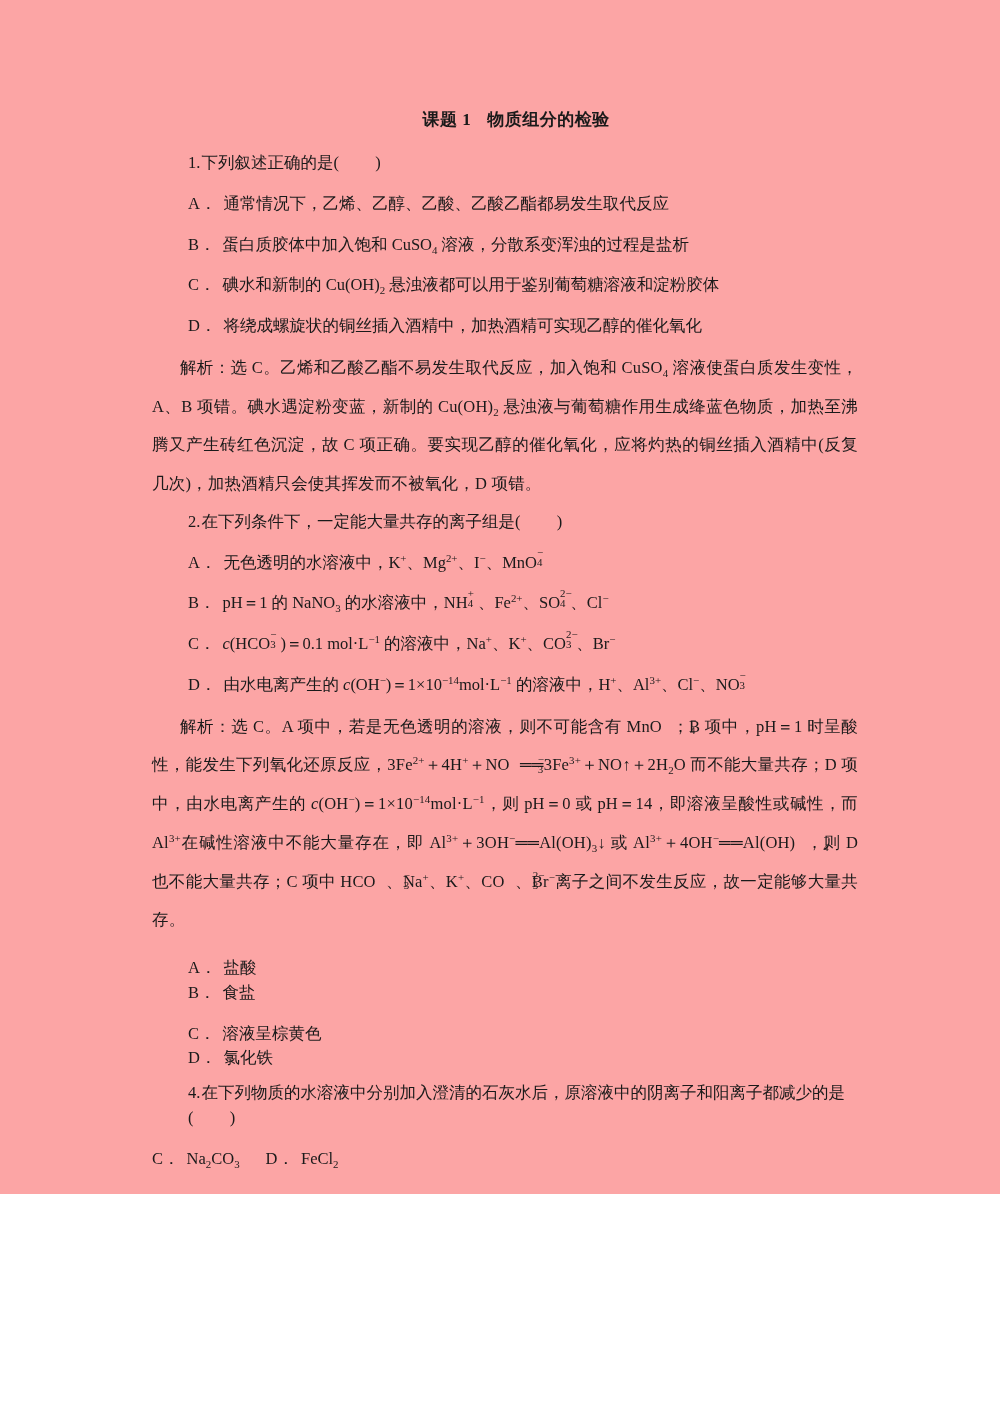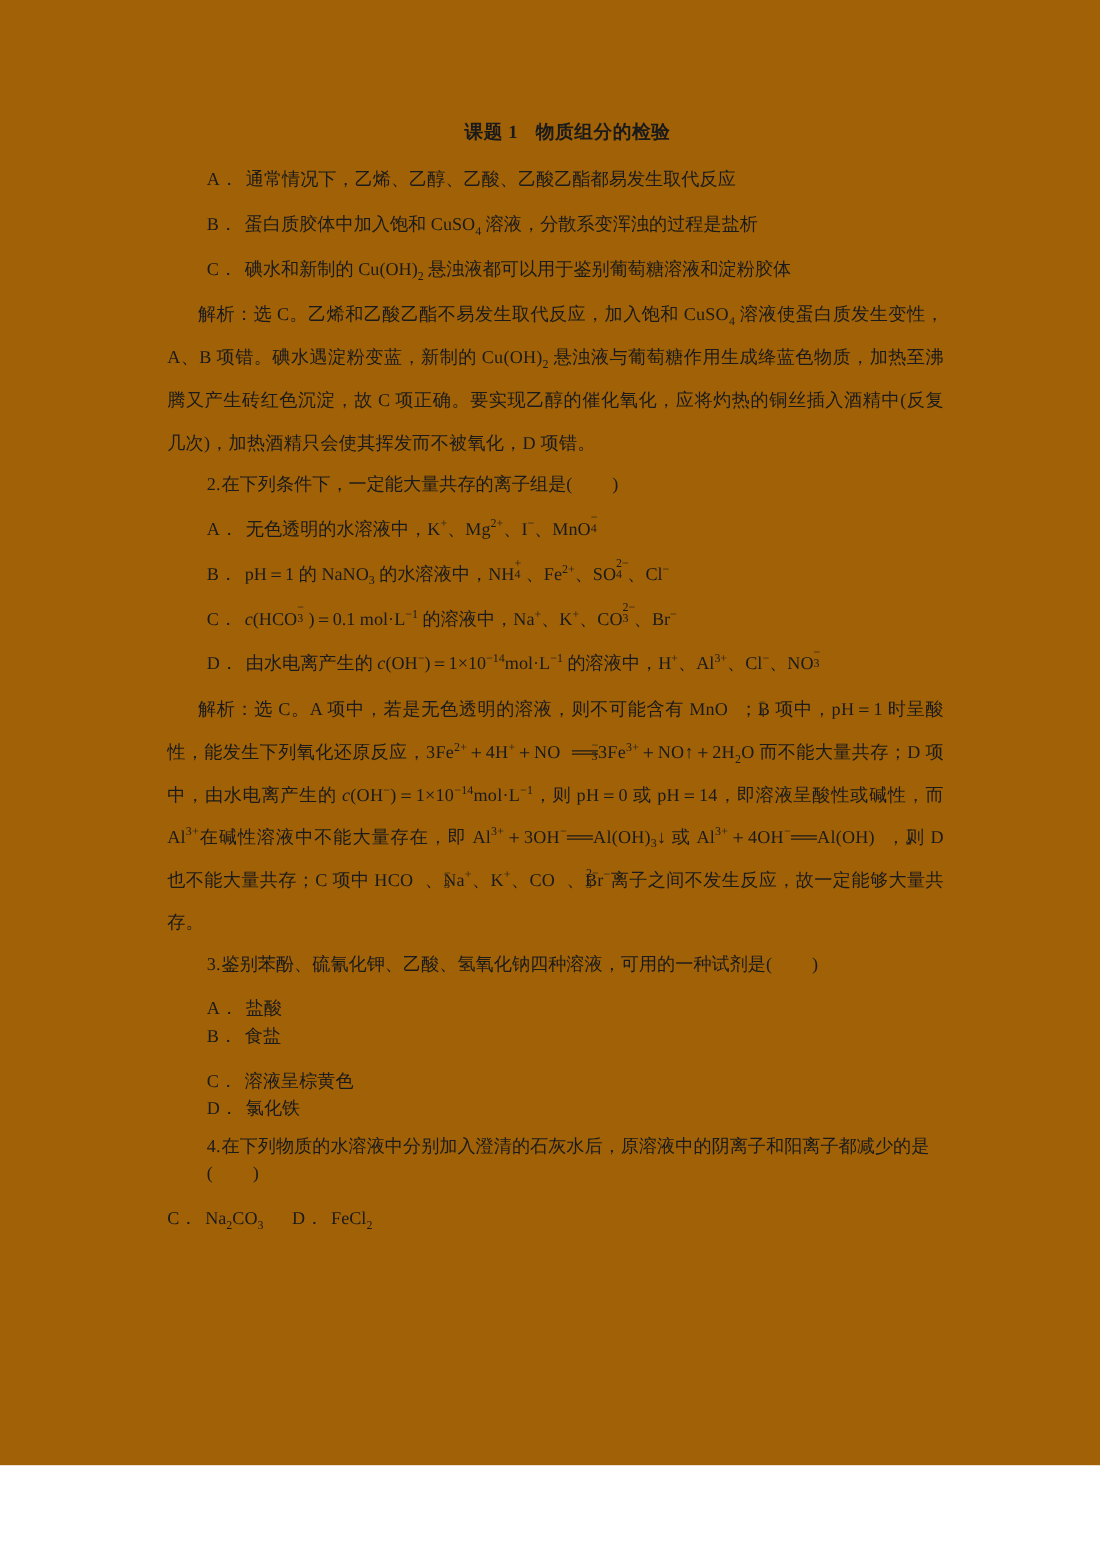--- a/index.html
+++ b/index.html
@@ -12,22 +12,22 @@
     height: 1414px;
     font-family: "Liberation Serif", "DejaVu Serif", serif;
     color: #1a1a1a;
     position: relative;
     overflow: hidden;
   }
   .page {
     position: absolute;
     left: 0; top: 0;
     width: 1000px;
-    height: 1332px;
-    background: #a16207;
+    height: 1194px;
+    background: #fca5a5;
   }
   .content {
     position: absolute;
     left: 152px;
     top: 108px;
     width: 706px;
   }
 
   
   .doc-title {
@@ -111,43 +111,44 @@
 </head>
 <body>
 
 <div class="page">
   <div class="content">
 
     <div class="doc-title">
       <span>课题 1</span><span class="t-sp"></span><span>物质组分的检验</span>
     </div>
 
+    <div class="q-stem"><span class="q-num">1.</span><span>下列叙述正确的是(</span><span class="paren">&nbsp;&nbsp;</span><span>)</span></div>
 
     <div class="opt-row"><span class="opt-lbl">A．</span><span>通常情况下，乙烯、乙醇、乙酸、乙酸乙酯都易发生取代反应</span></div>
 
     <div class="opt-row"><span class="opt-lbl">B．</span><span>蛋白质胶体中加入饱和 CuSO<sub>4</sub> 溶液，分散系变浑浊的过程是盐析</span></div>
 
     <div class="opt-row"><span class="opt-lbl">C．</span><span>碘水和新制的 Cu(OH)<sub>2</sub> 悬浊液都可以用于鉴别葡萄糖溶液和淀粉胶体</span></div>
 
+    <div class="opt-row"><span class="opt-lbl">D．</span><span>将绕成螺旋状的铜丝插入酒精中，加热酒精可实现乙醇的催化氧化</span></div>
 
     <div class="explain"><span>解析：</span><span>选 C。</span><span>乙烯和乙酸乙酯不易发生取代反应，加入饱和 CuSO<sub>4</sub> 溶液使蛋白质发生变性，A、B 项错。碘水遇淀粉变蓝，新制的 Cu(OH)<sub>2</sub> 悬浊液与葡萄糖作用生成绛蓝色物质，加热至沸腾又产生砖红色沉淀，故 C 项正确。要实现乙醇的催化氧化，应将灼热的铜丝插入酒精中(反复几次)，加热酒精只会使其挥发而不被氧化，D 项错。</span></div>
 
     <div class="q-stem"><span class="q-num">2.</span><span>在下列条件下，一定能大量共存的离子组是(</span><span class="paren">&nbsp;&nbsp;</span><span>)</span></div>
 
     <div class="opt-row"><span class="opt-lbl">A．</span><span>无色透明的水溶液中，K<sup>+</sup>、Mg<sup>2+</sup>、I<sup>−</sup>、MnO<span class="stack"><span class="s-up">−</span><span class="s-dn">4</span></span></span></div>
 
     <div class="opt-row"><span class="opt-lbl">B．</span><span>pH＝1 的 NaNO<sub>3</sub> 的水溶液中，NH<span class="stack"><span class="s-up">+</span><span class="s-dn">4</span></span>、Fe<sup>2+</sup>、SO<span class="stack"><span class="s-up">2−</span><span class="s-dn">4</span></span>、Cl<sup>−</sup></span></div>
 
     <div class="opt-row"><span class="opt-lbl">C．</span><span><span class="ital">c</span>(HCO<span class="stack"><span class="s-up">−</span><span class="s-dn">3</span></span>)＝0.1 mol·L<sup>−1</sup> 的溶液中，Na<sup>+</sup>、K<sup>+</sup>、CO<span class="stack"><span class="s-up">2−</span><span class="s-dn">3</span></span>、Br<sup>−</sup></span></div>
 
     <div class="opt-row"><span class="opt-lbl">D．</span><span>由水电离产生的 <span class="ital">c</span>(OH<sup>−</sup>)＝1×10<sup>−14</sup>mol·L<sup>−1</sup> 的溶液中，H<sup>+</sup>、Al<sup>3+</sup>、Cl<sup>−</sup>、NO<span class="stack"><span class="s-up">−</span><span class="s-dn">3</span></span></span></div>
 
     <div class="explain"><span>解析：</span><span>选 C。</span><span>A 项中，若是无色透明的溶液，则不可能含有 MnO<span class="stack"><span class="s-up">−</span><span class="s-dn">4</span></span>；B 项中，pH＝1 时呈酸性，能发生下列氧化还原反应，<span class="eqline">3Fe<sup>2+</sup>＋4H<sup>+</sup>＋NO<span class="stack"><span class="s-up">−</span><span class="s-dn">3</span></span>══3Fe<sup>3+</sup>＋NO↑＋2H<sub>2</sub>O</span> 而不能大量共存；D 项中，由水电离产生的 <span class="ital">c</span>(OH<sup>−</sup>)＝1×10<sup>−14</sup>mol·L<sup>−1</sup>，则 pH＝0 或 pH＝14，即溶液呈酸性或碱性，而 Al<sup>3+</sup>在碱性溶液中不能大量存在，即 <span class="eqline">Al<sup>3+</sup>＋3OH<sup>−</sup>══Al(OH)<sub>3</sub>↓</span> 或 <span class="eqline">Al<sup>3+</sup>＋4OH<sup>−</sup>══Al(OH)<span class="stack"><span class="s-up">−</span><span class="s-dn">4</span></span></span>，则 D 也不能大量共存；C 项中 HCO<span class="stack"><span class="s-up">−</span><span class="s-dn">3</span></span>、Na<sup>+</sup>、K<sup>+</sup>、CO<span class="stack"><span class="s-up">2−</span><span class="s-dn">3</span></span>、Br<sup>−</sup>离子之间不发生反应，故一定能够大量共存。</span></div>
 
-    <div class="q-stem"><span class="q-num">3.</span><span>鉴别苯酚、硫氰化钾、乙酸、氢氧化钠四种溶液，可用的一种试剂是(</span><span class="paren">&nbsp;&nbsp;</span><span>)</span></div>
 
     <div class="opt-row"><span class="two-col"><span class="opt-lbl">A．</span><span>盐酸</span></span><span class="two-col"><span class="opt-lbl">B．</span><span>食盐</span></span></div>
 
     <div class="opt-row"><span class="two-col"><span class="opt-lbl">C．</span><span>溶液呈棕黄色</span></span><span class="two-col"><span class="opt-lbl">D．</span><span>氯化铁</span></span></div>
 
 
     <div class="q-stem wrap"><span class="q-num">4.</span><span>在下列物质的水溶液中分别加入澄清的石灰水后，原溶液中的阴离子和阳离子都减少的是(</span><span class="paren">&nbsp;&nbsp;</span><span>)</span></div>
 
 
     <div class="opt-row" style="padding-left:0;"><span><span class="opt-lbl">C．</span><span>Na<sub>2</sub>CO<sub>3</sub></span></span><span style="display:inline-block;width:26px;"></span><span><span class="opt-lbl">D．</span><span>FeCl<sub>2</sub></span></span></div>

